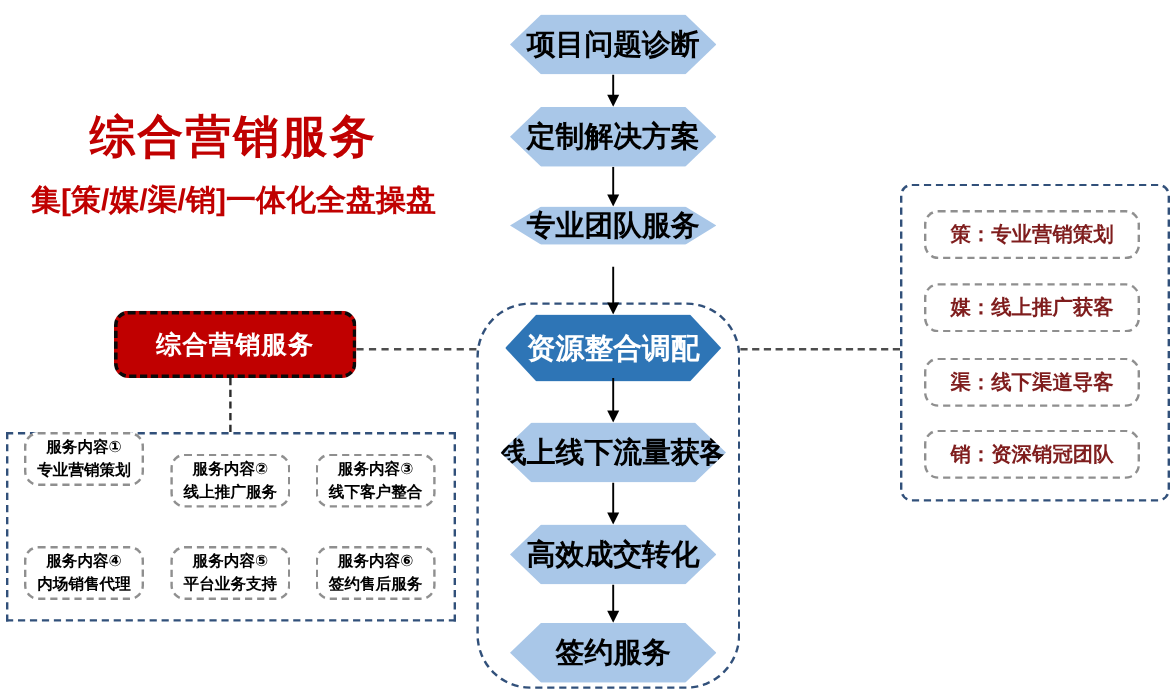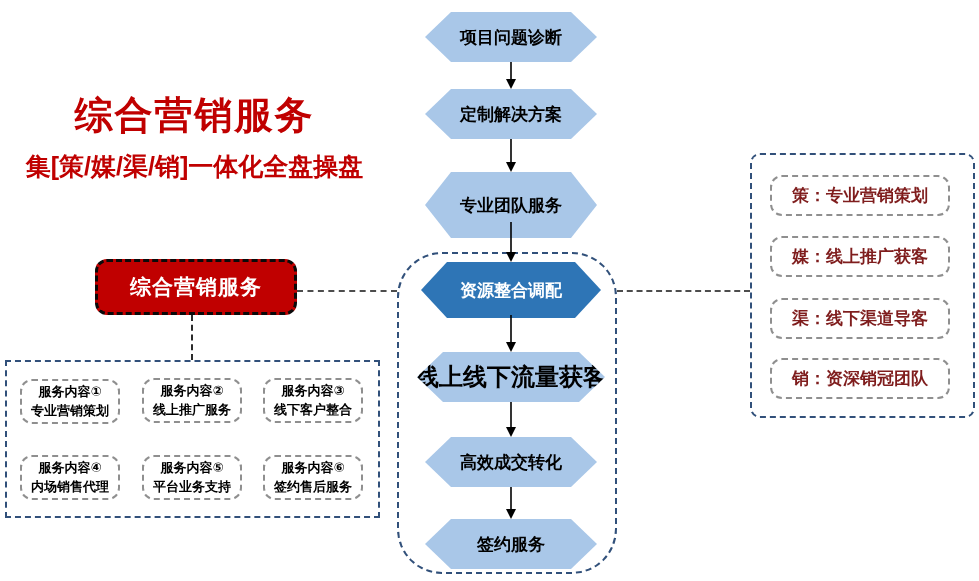--- a/index.html
+++ b/index.html
@@ -32,30 +32,30 @@
   .subtitle{
     margin-top:12px;font-size:25px;font-weight:bold;letter-spacing:0px;
     white-space:nowrap;
   }
   
   .hex{
     position:absolute;
     display:flex;align-items:center;justify-content:center;
     background:var(--hex-light);
     clip-path:polygon(0 50%,26px 0,calc(100% - 26px) 0,100% 50%,calc(100% - 26px) 100%,26px 100%);
-    font-size:17px;font-weight:bold;color:#000000;
+    font-size:24px;font-weight:bold;color:#000000;
     white-space:nowrap;z-index:3;
   }
   .hex.dark{
     background:var(--hex-dark);
     color:#ffffff;
   }
   .hex1{left:425px;top:12px;width:172px;height:50px;}
   .hex2{left:425px;top:89px;width:172px;height:50px;}
-  .hex3{left:425px;top:172px;width:172px;height:66px;}
+  .hex3{left:425px;top:172px;width:172px;height:32px;}
   .hex4{left:421px;top:262px;width:180px;height:56px;}
   .hex5{left:417px;top:352px;width:188px;height:50px;font-size:24px;}
   .hex6{left:425px;top:437px;width:172px;height:50px;}
   .hex7{left:425px;top:519px;width:172px;height:50px;}
   .flow-arrow{position:absolute;left:503px;width:16px;z-index:4;}
   
   .exec-outline{
     position:absolute;left:397px;top:252px;width:220px;height:322px;
     border:2px dashed var(--outline-navy);border-radius:45px;
     z-index:1;background:transparent;
@@ -94,21 +94,21 @@
   }
   
   .service-box{
     position:absolute;width:100px;height:45px;
     border:2px dashed var(--inner-box-border);border-radius:12px;
     background:#ffffff;
     display:flex;flex-direction:column;align-items:center;justify-content:center;
     font-size:13px;font-weight:bold;color:#000000;line-height:1.45;
     white-space:nowrap;z-index:3;
   }
-  .svc1{left:20px;top:379px;align-items:center;}
+  .svc1{left:20px;top:360px;align-items:center;}
   .svc2{left:142px;top:378px;}
   .svc3{left:263px;top:378px;}
   .svc4{left:20px;top:455px;}
   .svc5{left:142px;top:455px;}
   .svc6{left:263px;top:455px;}
   
   .legend-box{
     position:absolute;left:770px;width:180px;height:41px;
     border:2px dashed var(--inner-box-border);border-radius:12px;
     background:#ffffff;

